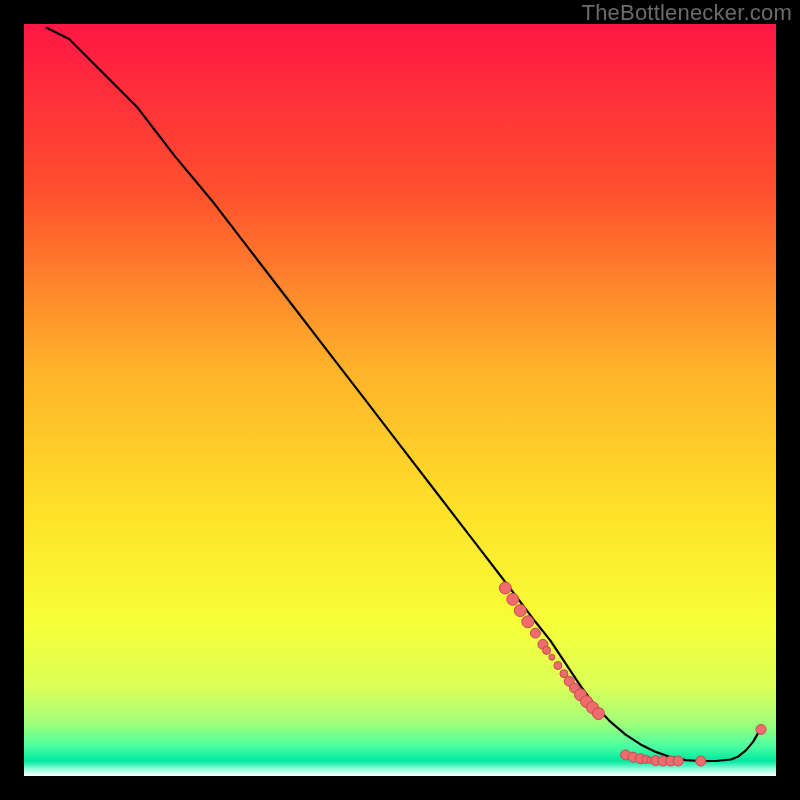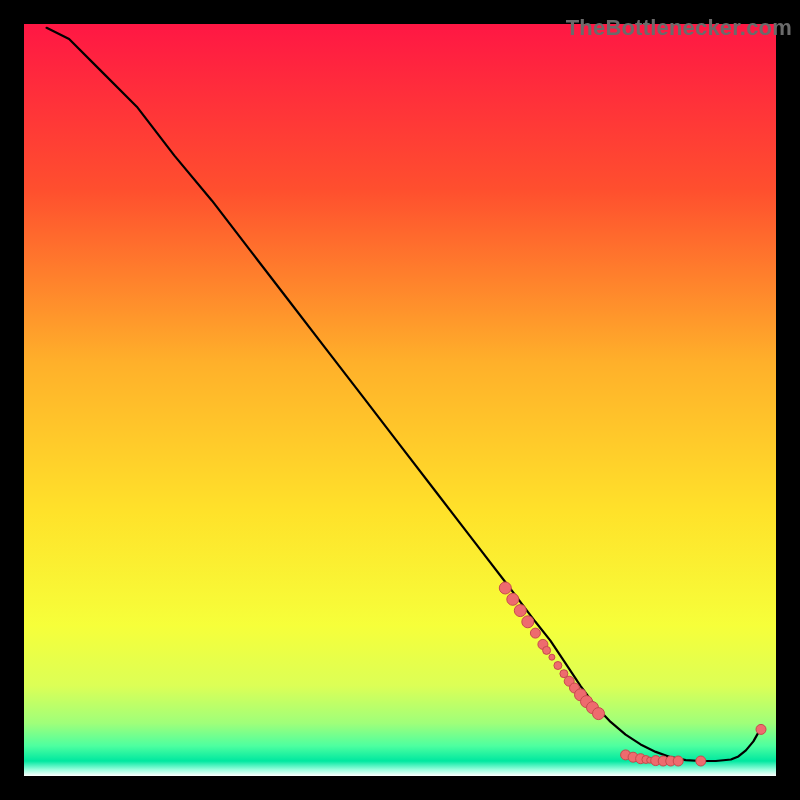--- a/index.html
+++ b/index.html
@@ -19,24 +19,24 @@
   svg.plot {
     position: absolute;
     top: 0;
     left: 0;
     width: 800px;
     height: 800px;
     display: block;
   }
   .watermark {
     position: absolute;
-    top: 15px;
+    top: 0;
     right: 8px;
     font-size: 22px;
-    font-weight: 700;
+    font-weight: 400;
     color: #6b6b6b;
     letter-spacing: 0.2px;
     user-select: none;
   }
 </style>
 </head>
 <body>
 
 <div class="chart-wrap">
   <svg class="plot" viewBox="0 0 800 800">

